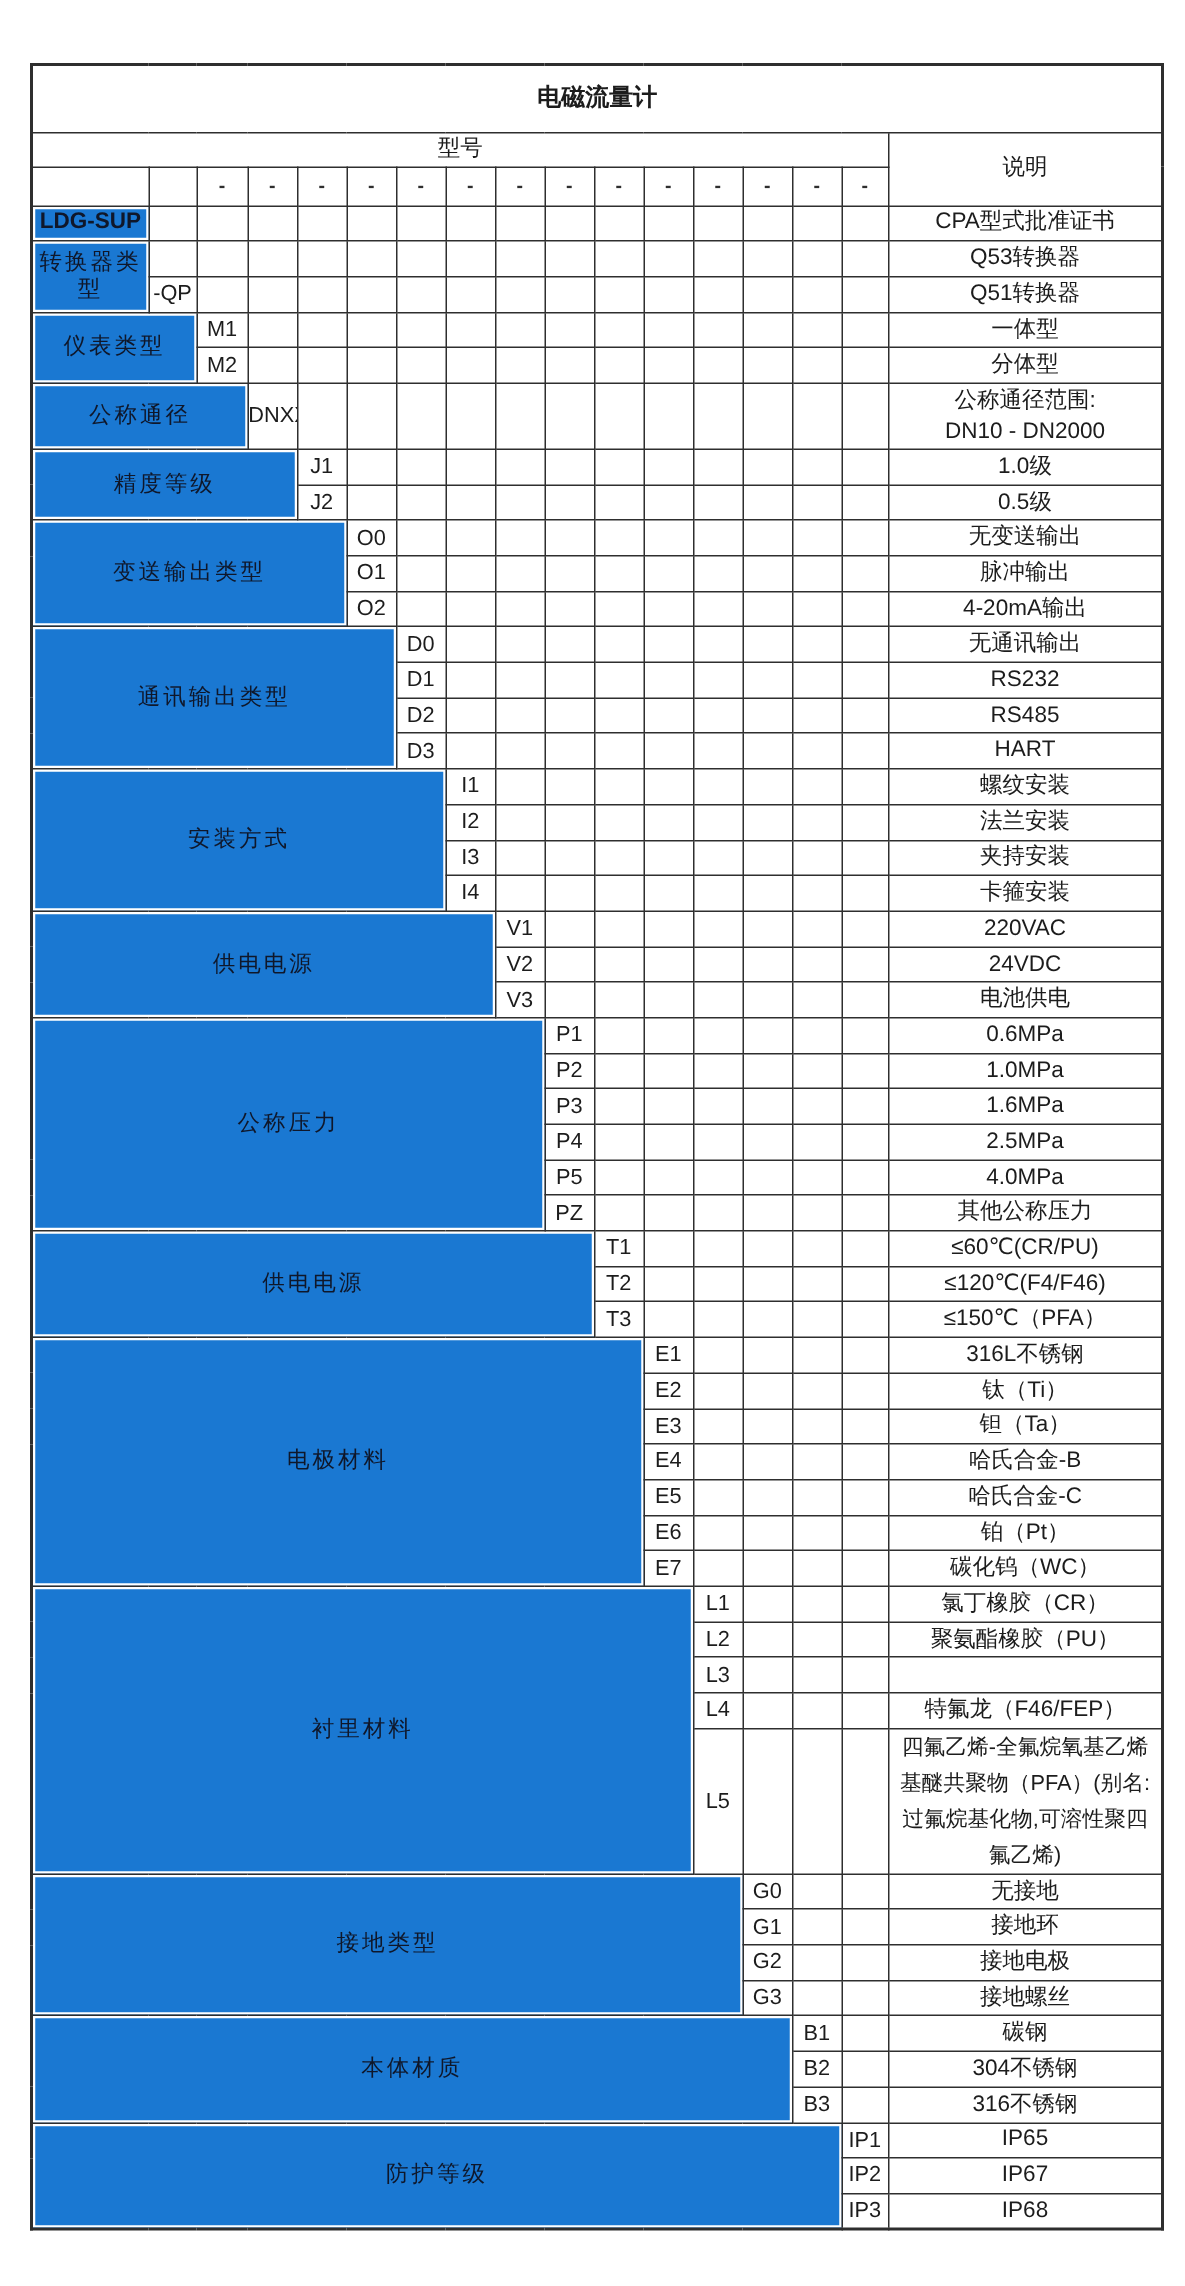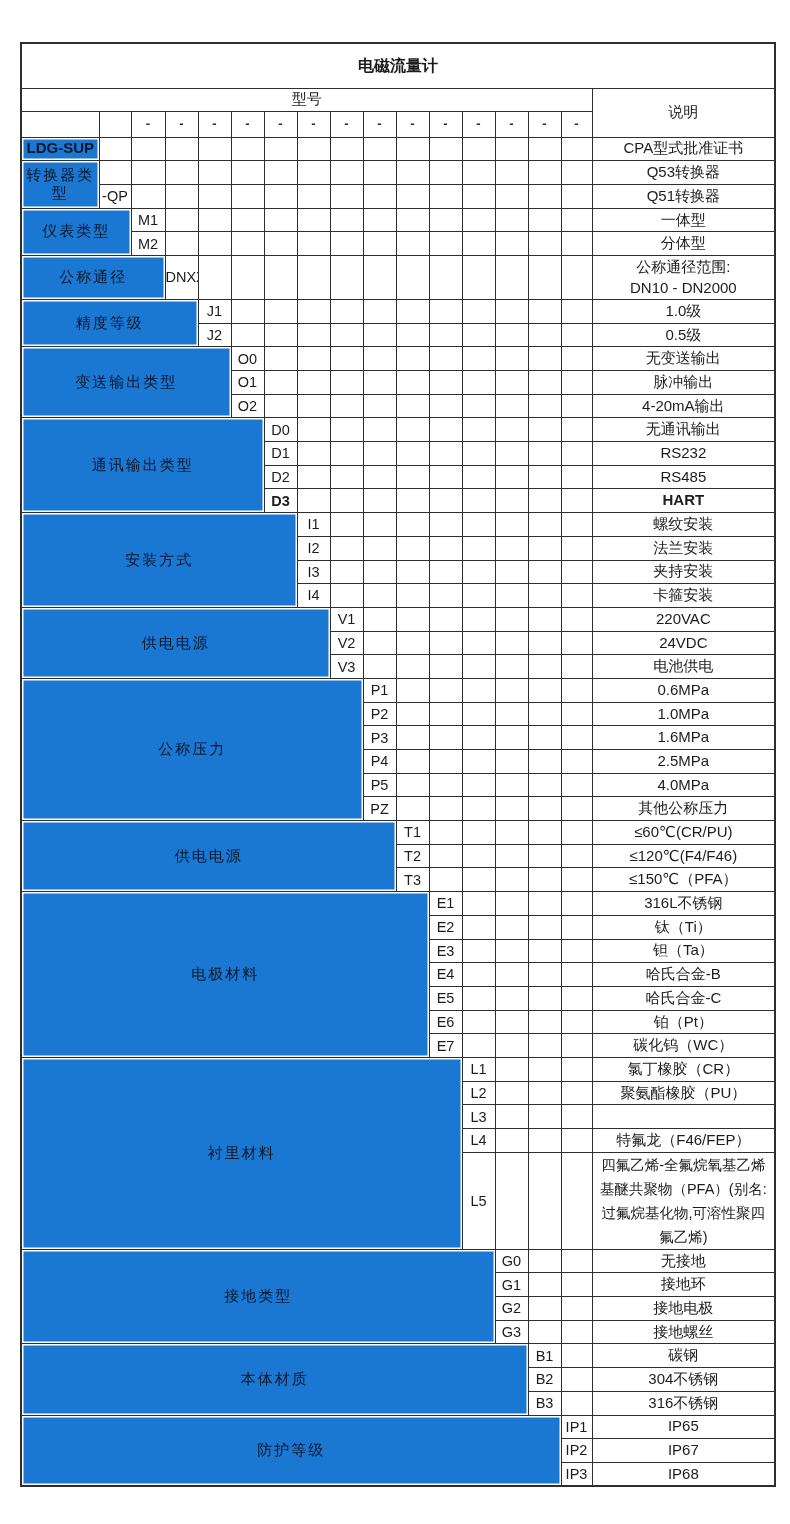--- a/index.html
+++ b/index.html
@@ -301,21 +301,21 @@
           <td></td>
           <td></td>
           <td></td>
           <td></td>
           <td></td>
           <td></td>
           <td></td>
           <td></td>
           <td class="desc-cell">RS485</td>
         </tr>
-        <tr style="height: 23.7px; font-weight: bold;">
+        <tr style="height: 23.7px;">
           <td class="code-cell">D3</td>
           <td></td>
           <td></td>
           <td></td>
           <td></td>
           <td></td>
           <td></td>
           <td></td>
           <td></td>
           <td></td>

